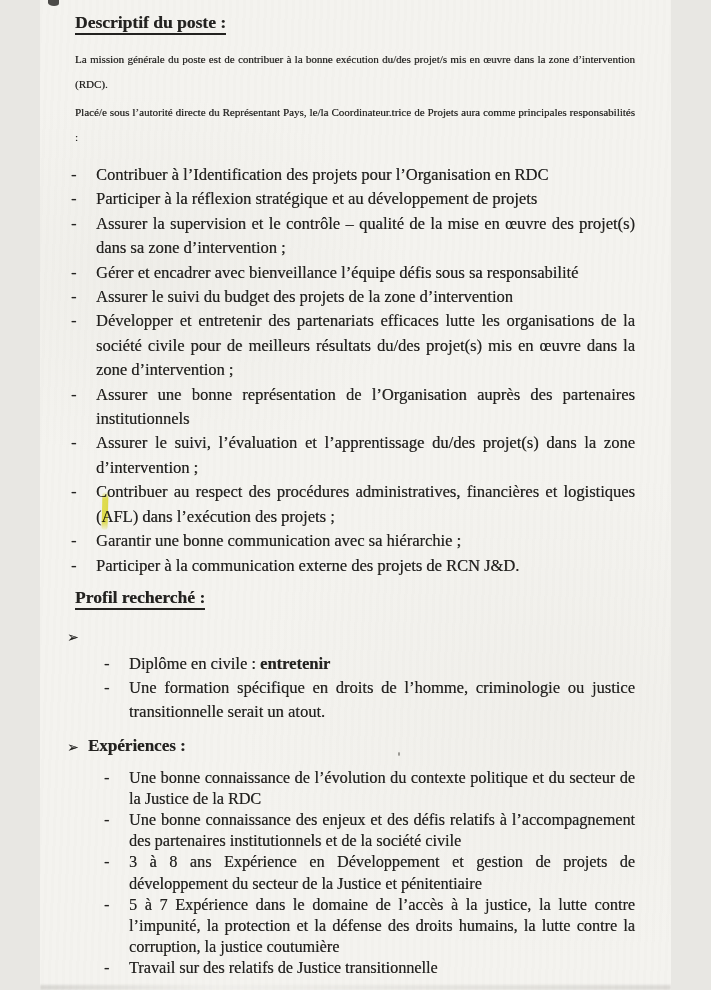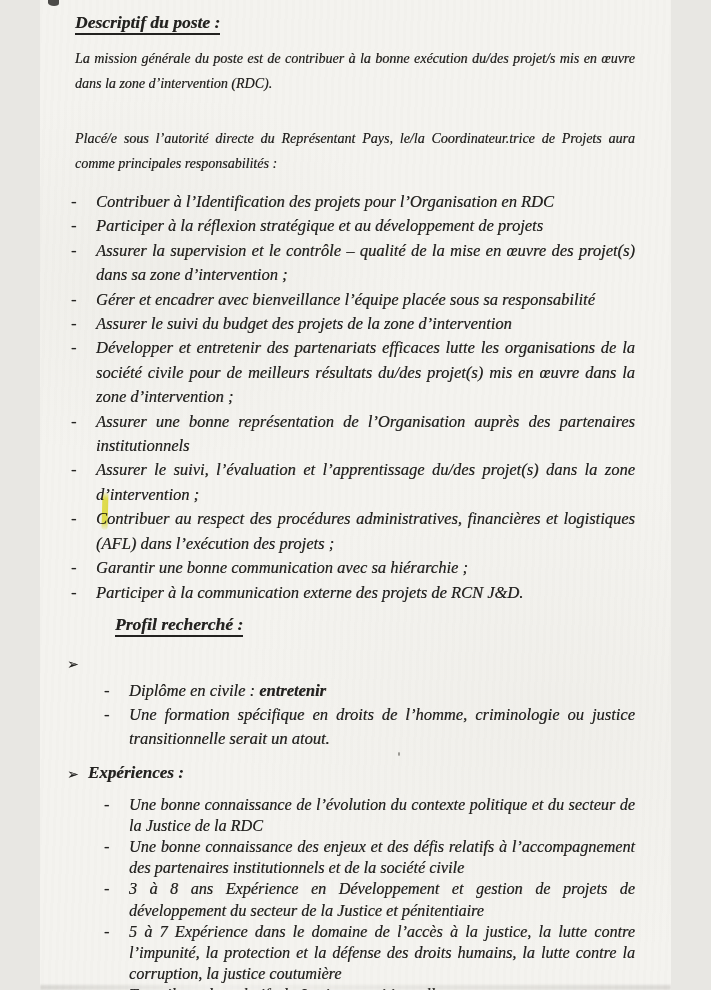--- a/index.html
+++ b/index.html
@@ -11,33 +11,32 @@
     padding:8px 36px 0 35px;
     overflow:hidden;
     background-color:#f4f3ef;
     background-image:
       radial-gradient(ellipse 420px 300px at 18% 28%, rgba(190,188,176,0.10), transparent 62%),
       radial-gradient(ellipse 520px 400px at 82% 72%, rgba(196,193,182,0.09), transparent 62%),
       repeating-linear-gradient(92deg, rgba(118,116,106,0.016) 0 3px, rgba(255,255,255,0.012) 3px 7px);
     font-family:"Liberation Serif","DejaVu Serif",serif;
     color:#232220;
     text-shadow:0.35px 0.25px 0.2px rgba(32,31,28,0.55);
-    font-style:italic;
   }
   .heading{margin:2px 0 0 0;line-height:24px;font-size:17.5px;font-weight:bold;}
   .heading .hu{border-bottom:2px solid #232220;padding-bottom:1px;}
-  .para{margin:13px 0 0 0;font-size:14px;line-height:24.5px;text-align:justify;}
-  .para.p2{margin-top:31px;}
+  .para{margin:13px 0 0 0;font-size:11px;line-height:24.5px;text-align:justify;}
+  .para.p2{margin-top:4px;}
 
   .main-list{margin:14px 0 0 -5px;font-size:16.5px;line-height:24.4px;}
   .row{display:flex;}
   .main-list .dash{flex:0 0 25px;text-align:left;padding-left:1px;}
   .txt{flex:1;text-align:justify;}
 
-  .heading2{margin-top:7px;margin-left:40px;}
+  .heading2{margin-top:7px;}
 
   .arrow-head{display:flex;margin:15px 0 0 -8px;font-size:17px;font-weight:bold;line-height:24px;}
   .arrow-head.exp{margin-top:9px;}
   .arrow{flex:0 0 21px;font-family:"DejaVu Sans",sans-serif;font-size:14px;font-weight:normal;padding-top:1px;}
 
   .sub-list{margin:3px 0 0 28px;font-size:16.5px;line-height:24.2px;}
   .sub-list .dash{flex:0 0 25px;padding-left:1px;}
   .sub-list.exp{margin-top:9px;line-height:21.2px;font-size:16.2px;}
 
   b{font-weight:bold;}
@@ -81,21 +80,21 @@
     <div class="row">
       <span class="dash">-</span>
       <span class="txt">Participer à la réflexion stratégique et au développement de projets</span>
     </div>
     <div class="row">
       <span class="dash">-</span>
       <span class="txt">Assurer la supervision et le contrôle – qualité de la mise en œuvre des projet(s) dans sa zone d’intervention ;</span>
     </div>
     <div class="row">
       <span class="dash">-</span>
-      <span class="txt">Gérer et encadrer avec bienveillance l’équipe placée sous sa responsabilité</span>
+      <span class="txt">Gérer et encadrer avec bienveillance l’équipe défis sous sa responsabilité</span>
     </div>
     <div class="row">
       <span class="dash">-</span>
       <span class="txt">Assurer le suivi du budget des projets de la zone d’intervention</span>
     </div>
     <div class="row">
       <span class="dash">-</span>
       <span class="txt">Développer et entretenir des partenariats efficaces lutte les organisations de la société civile pour de meilleurs résultats du/des projet(s) mis en œuvre dans la zone d’intervention ;</span>
     </div>
     <div class="row">

